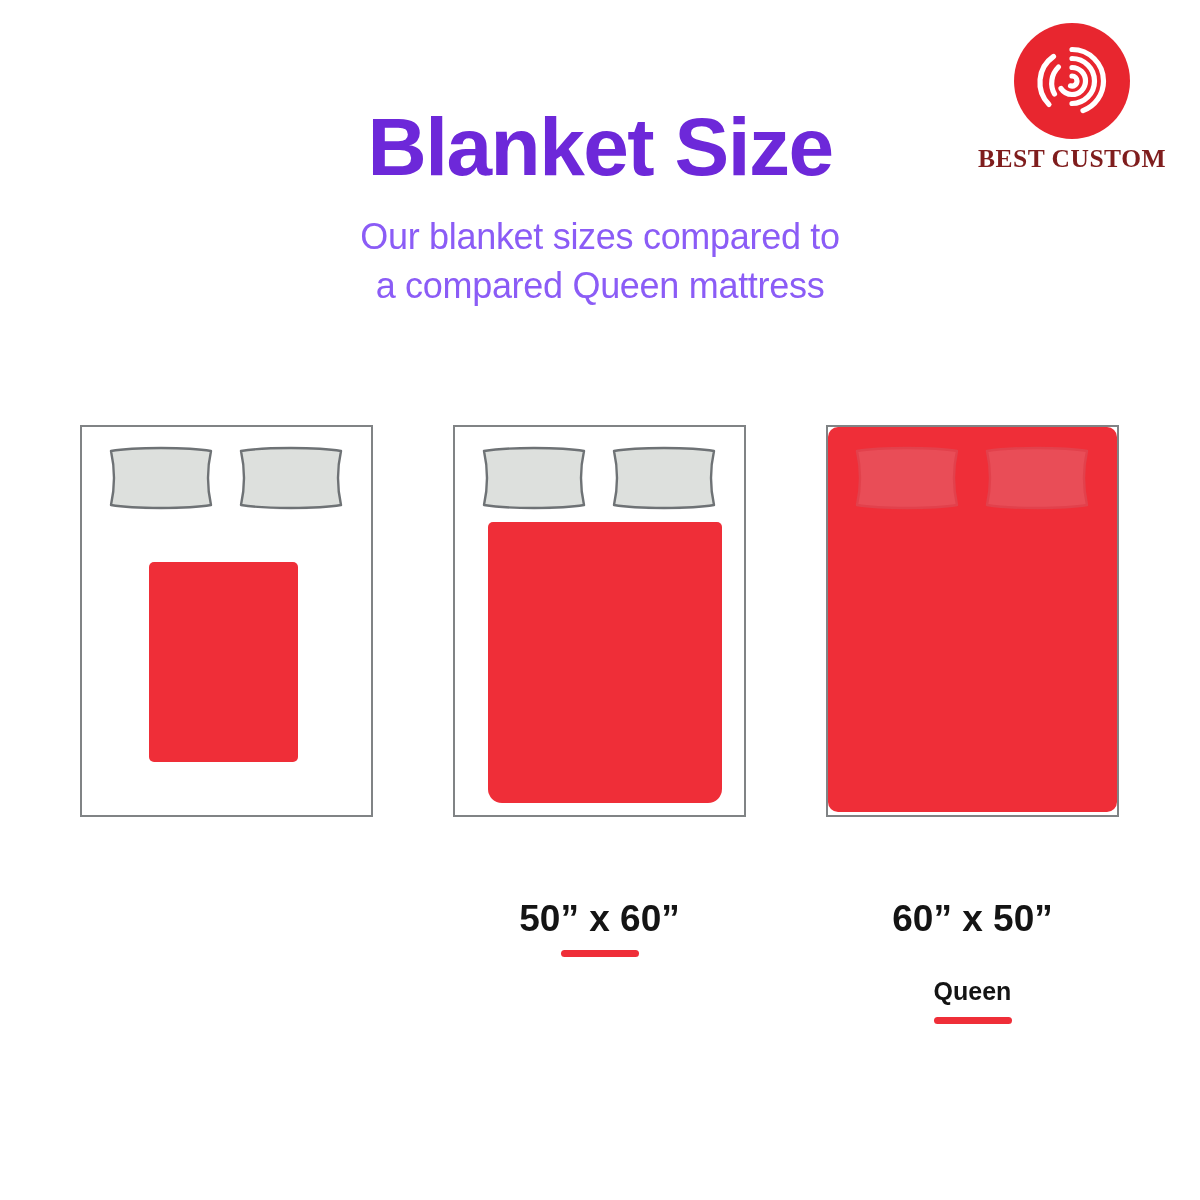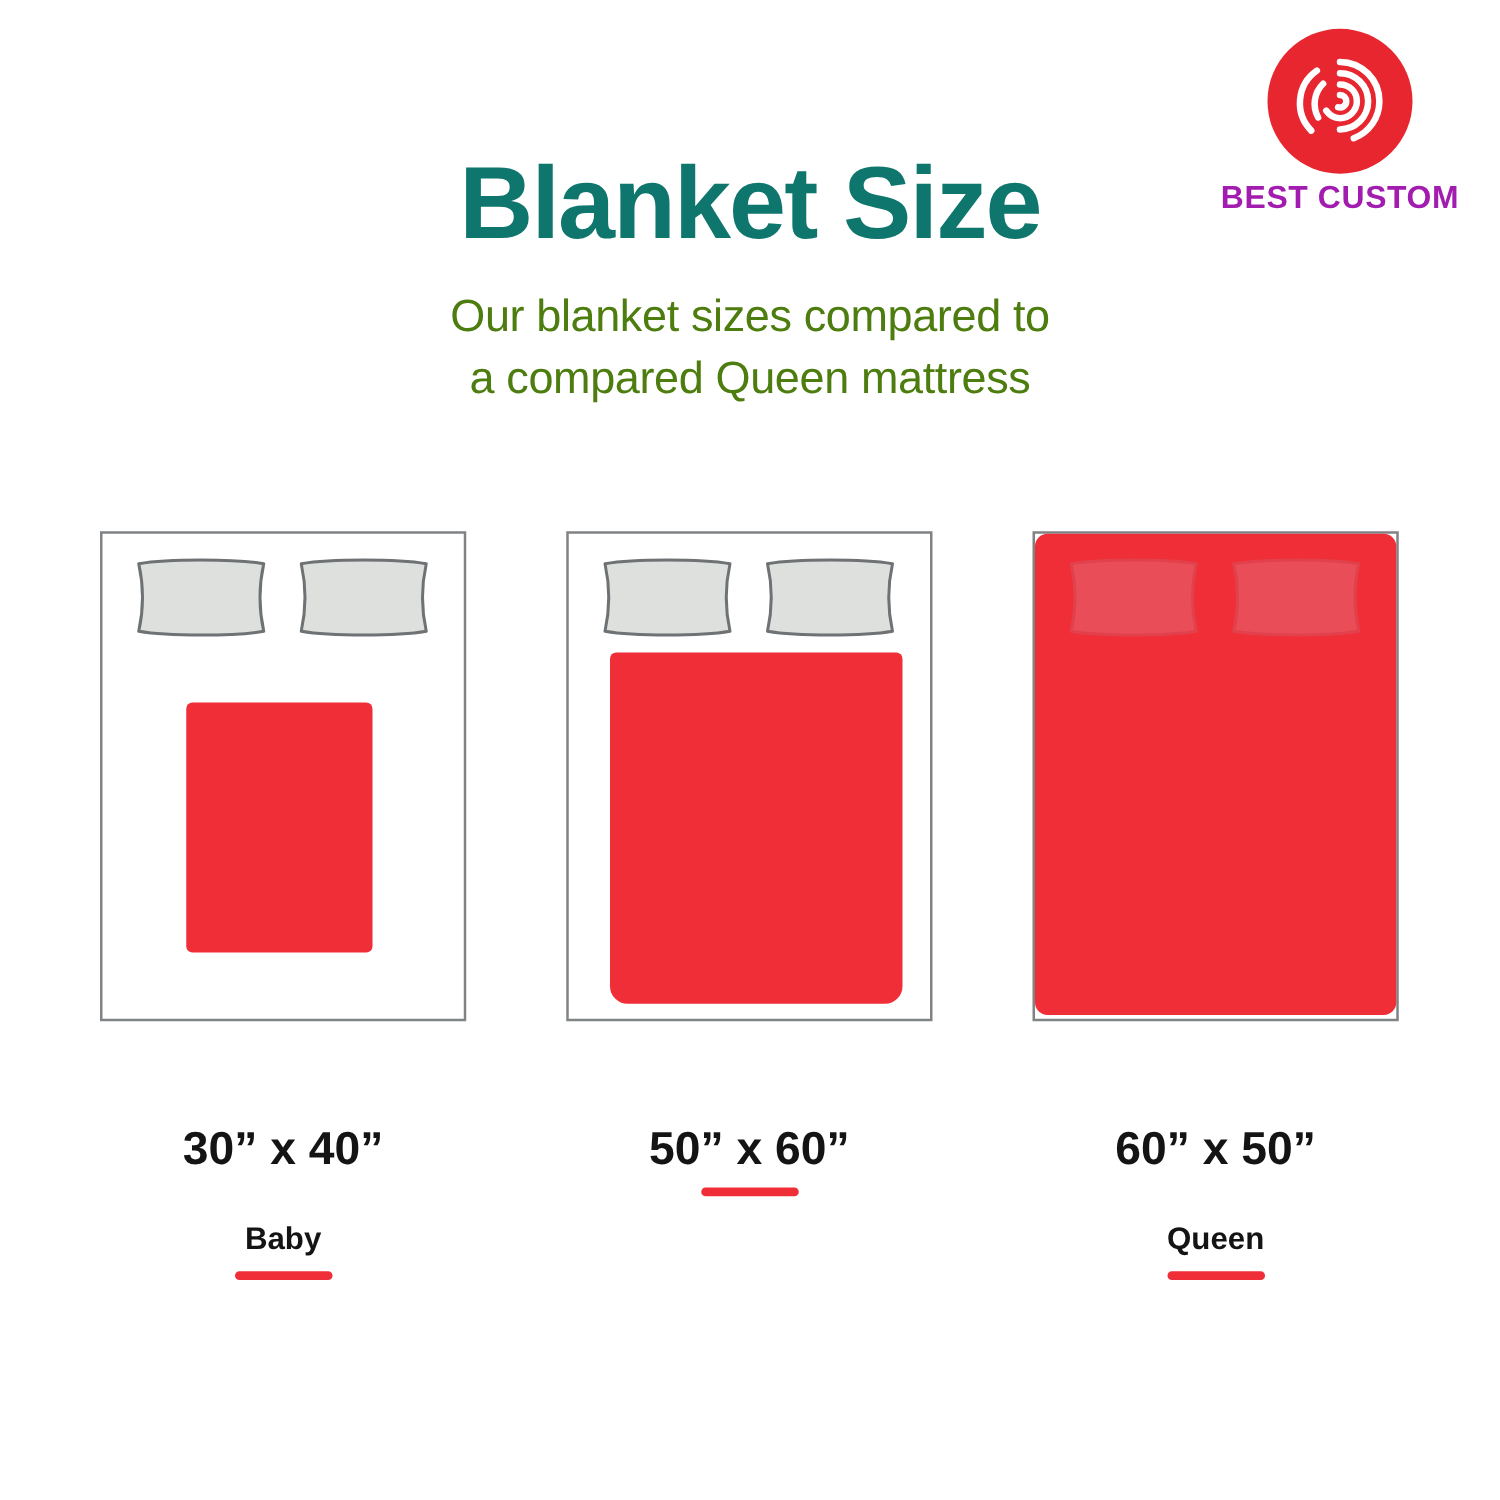--- a/index.html
+++ b/index.html
@@ -26,48 +26,48 @@
   .logo-mark {
     width: 118px;
     height: 118px;
     margin: 0 auto 6px auto;
     display: block;
   }
   .logo-word {
     font-size: 25.5px;
     font-weight: bold;
     letter-spacing: 0.5px;
-    color: #a21caf;
+    color: #7f1d1d;
     line-height: 1;
     white-space: nowrap;
-    font-family: Liberation Sans, sans-serif;
+    font-family: Liberation Serif, serif;
   }
 
   
   .header {
     position: absolute;
     top: 104px;
     left: 0;
     width: 1200px;
     text-align: center;
   }
   .title {
     font-size: 82px;
     font-weight: bold;
-    color: #0f766e;
+    color: #6d28d9;
     letter-spacing: -1.5px;
     line-height: 1.04;
-    margin: 16px;
+    margin: 0;
     font-family: "Liberation Sans", sans-serif;
   }
   .subtitle {
     margin: 24px auto 12px auto;
     font-size: 36px;
     font-weight: 400;
-    color: #4d7c0f;
+    color: #8b5cf6;
     line-height: 1.36;
     letter-spacing: -0.3px;
     width: 700px;
     font-family: "Liberation Sans", sans-serif;
   }
 
   
   .beds {
     position: absolute;
     top: 425px;
@@ -257,25 +257,20 @@
       <svg viewBox="0 0 110 66" preserveAspectRatio="none">
         <path d="M5 6 C 28 2, 82 2, 105 6 C 101 24, 101 42, 105 60 C 82 64, 28 64, 5 60 C 9 42, 9 24, 5 6 Z" fill="#e94d57" stroke="#e2414c" stroke-width="2.4" stroke-linejoin="round"></path>
       </svg>
     </div>
   </div>
 
 </div>
 
 <div class="captions">
 
-  <div class="caption c0">
-    <div class="dim">30” x 40”</div>
-    <div class="name">Baby</div>
-    <div class="rule"></div>
-  </div>
 
   <div class="caption c1">
     <div class="dim">50” x 60”</div>
     <div class="rule"></div>
   </div>
 
   <div class="caption c2">
     <div class="dim">60” x 50”</div>
     <div class="name">Queen</div>
     <div class="rule"></div>

